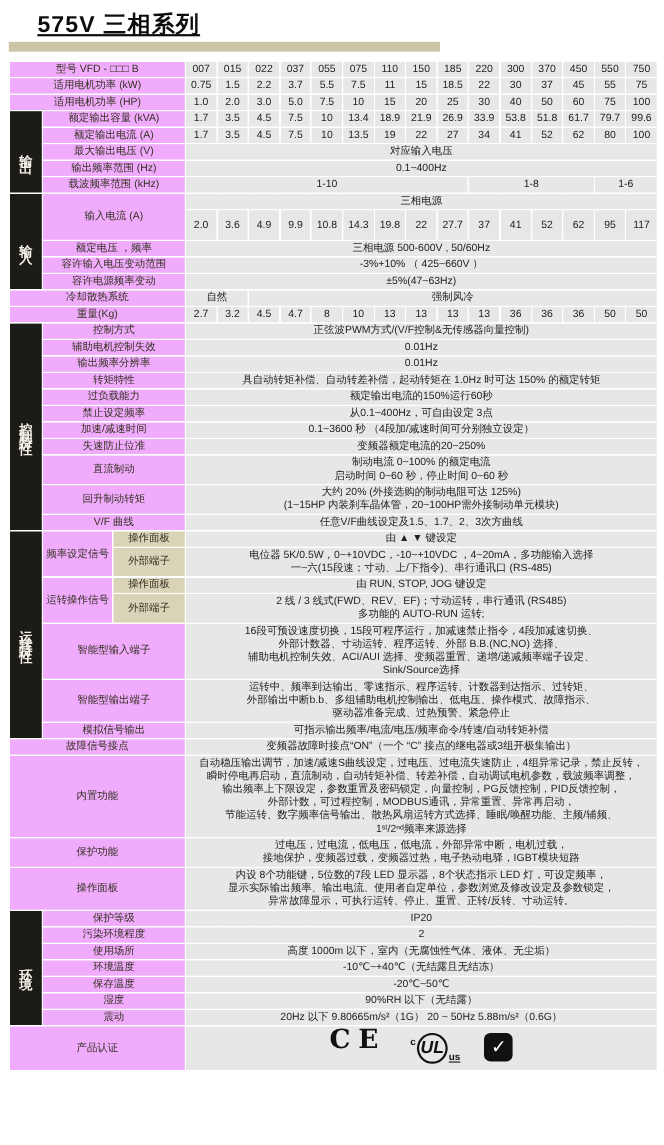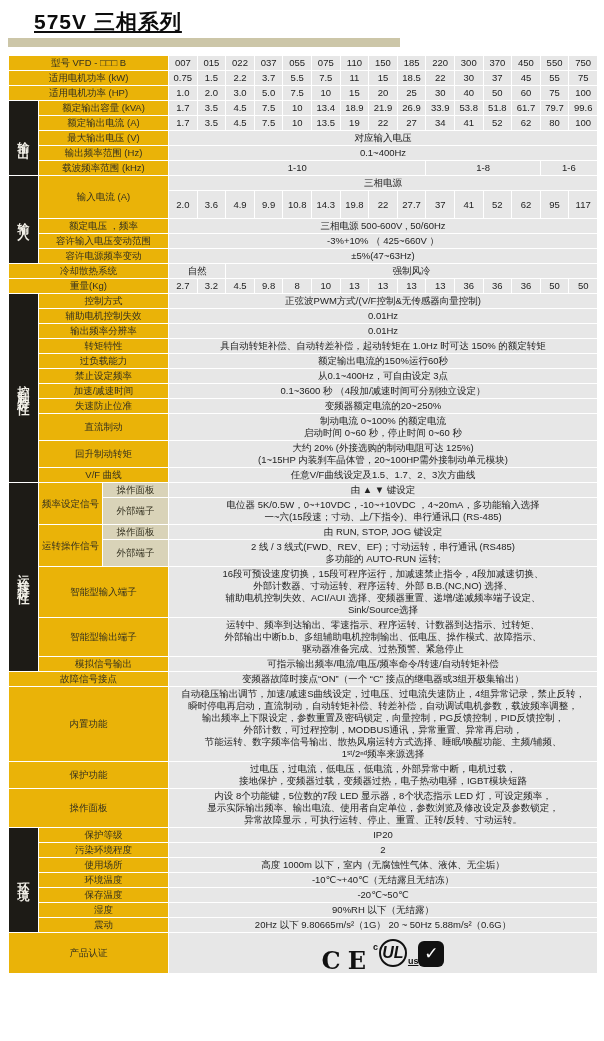--- a/index.html
+++ b/index.html
@@ -2,29 +2,29 @@
 <html><head>
 <meta charset="utf-8">
 <style>
   html,body{margin:0;padding:0;background:#ffffff;}
   body{width:604px;font-family:"Liberation Sans","DejaVu Sans",sans-serif;color:#1e1e1e;}
   .title-block{margin:8px 0 8px 8px;width:392px;border-bottom:9px solid #ccc6a8;padding:0 0 2px 26px;box-sizing:border-box;}
   .title-block span{font-size:21px;font-weight:bold;color:#0d0d0d;letter-spacing:1px;text-decoration:underline;}
   table.spec{border-collapse:collapse;table-layout:fixed;width:590px;margin:0 0 6px 8px;font-size:9.5px;}
   table.spec td{border:1px solid #ffffff;background:#e7e7e7;padding:1px 2px;text-align:center;
     vertical-align:middle;line-height:12px;white-space:pre-line;overflow:hidden;color:#222;}
-  table.spec td.label{background:#eab308;color:#33301f;}
+  table.spec td.label{background:#f0abfc;color:#33301f;}
   table.spec td.sub{background:#d9d3b8;}
   table.spec td.sidebar{background:#1d1b16;vertical-align:middle;text-align:center;padding:0;}
   table.spec td.sidebar span{writing-mode:vertical-lr;text-orientation:upright;letter-spacing:6px;
     color:#f2f0e8;font-size:12px;font-weight:bold;display:inline-block;}
   table.spec tr.vals td.num{height:12px;padding:1px 0;}
   table.spec tr.tall td.num{height:25px;}
   td.cert-cell{height:38px;}
-  .cert-row{display:flex;align-items:flex-end;justify-content:center;}
+  .cert-row{display:flex;align-items:flex-start;justify-content:center;gap:22px;}
   .ce{font-family:"DejaVu Serif","Liberation Serif",serif;font-size:24px;font-weight:bold;letter-spacing:7px;color:#111;}
   .ul-wrap{display:inline-flex;align-items:flex-start;gap:1px;color:#111;}
   .ul-pre{font-size:9px;font-weight:bold;margin-top:2px;}
   .ul-circle{width:24px;height:24px;border:2.5px solid #111;border-radius:50%;display:inline-flex;
     align-items:center;justify-content:center;font-size:16px;font-weight:bold;font-style:italic;}
   .ul-suf{font-size:9px;font-weight:bold;align-self:flex-end;text-decoration:underline;}
   .ctick{width:26px;height:26px;background:#111;border-radius:6px;color:#fff;display:inline-flex;
     align-items:center;justify-content:center;font-size:17px;font-weight:bold;}
 </style>
 </head>
@@ -198,21 +198,21 @@
       <tr>
         <td class="label" colspan="3">冷却散热系统</td>
         <td class="span" colspan="2">自然</td>
         <td class="span" colspan="13">强制风冷</td>
       </tr>
       <tr class="vals">
         <td class="label" colspan="3">重量(Kg)</td>
         <td class="num">2.7</td>
         <td class="num">3.2</td>
         <td class="num">4.5</td>
-        <td class="num">9.8</td>
+        <td class="num">4.7</td>
         <td class="num">8</td>
         <td class="num">10</td>
         <td class="num">13</td>
         <td class="num">13</td>
         <td class="num">13</td>
         <td class="num">13</td>
         <td class="num">36</td>
         <td class="num">36</td>
         <td class="num">36</td>
         <td class="num">50</td>

